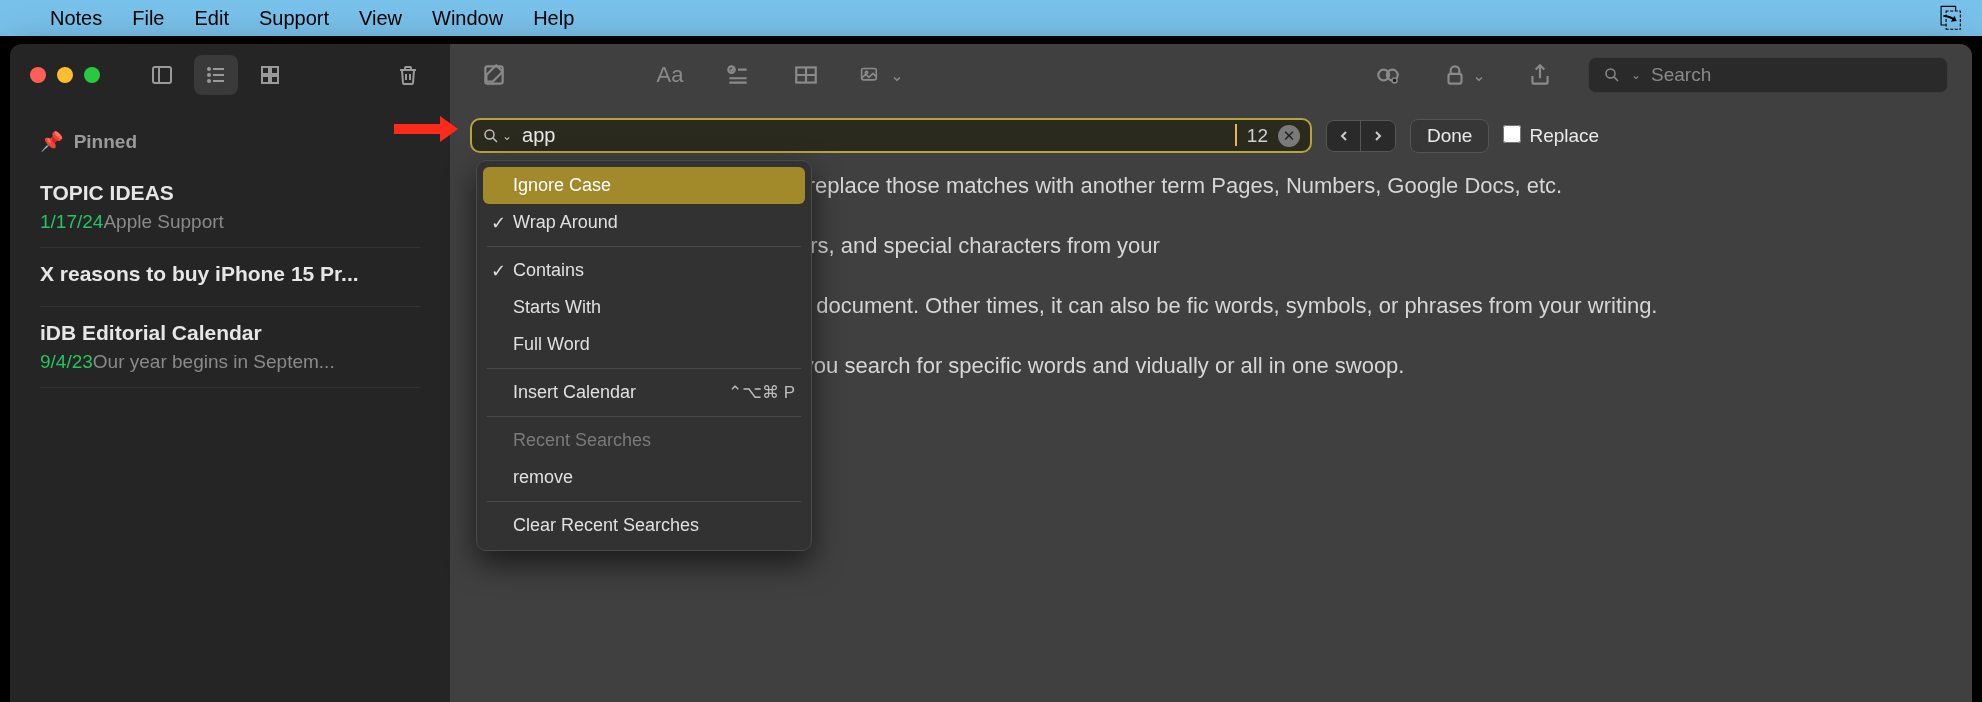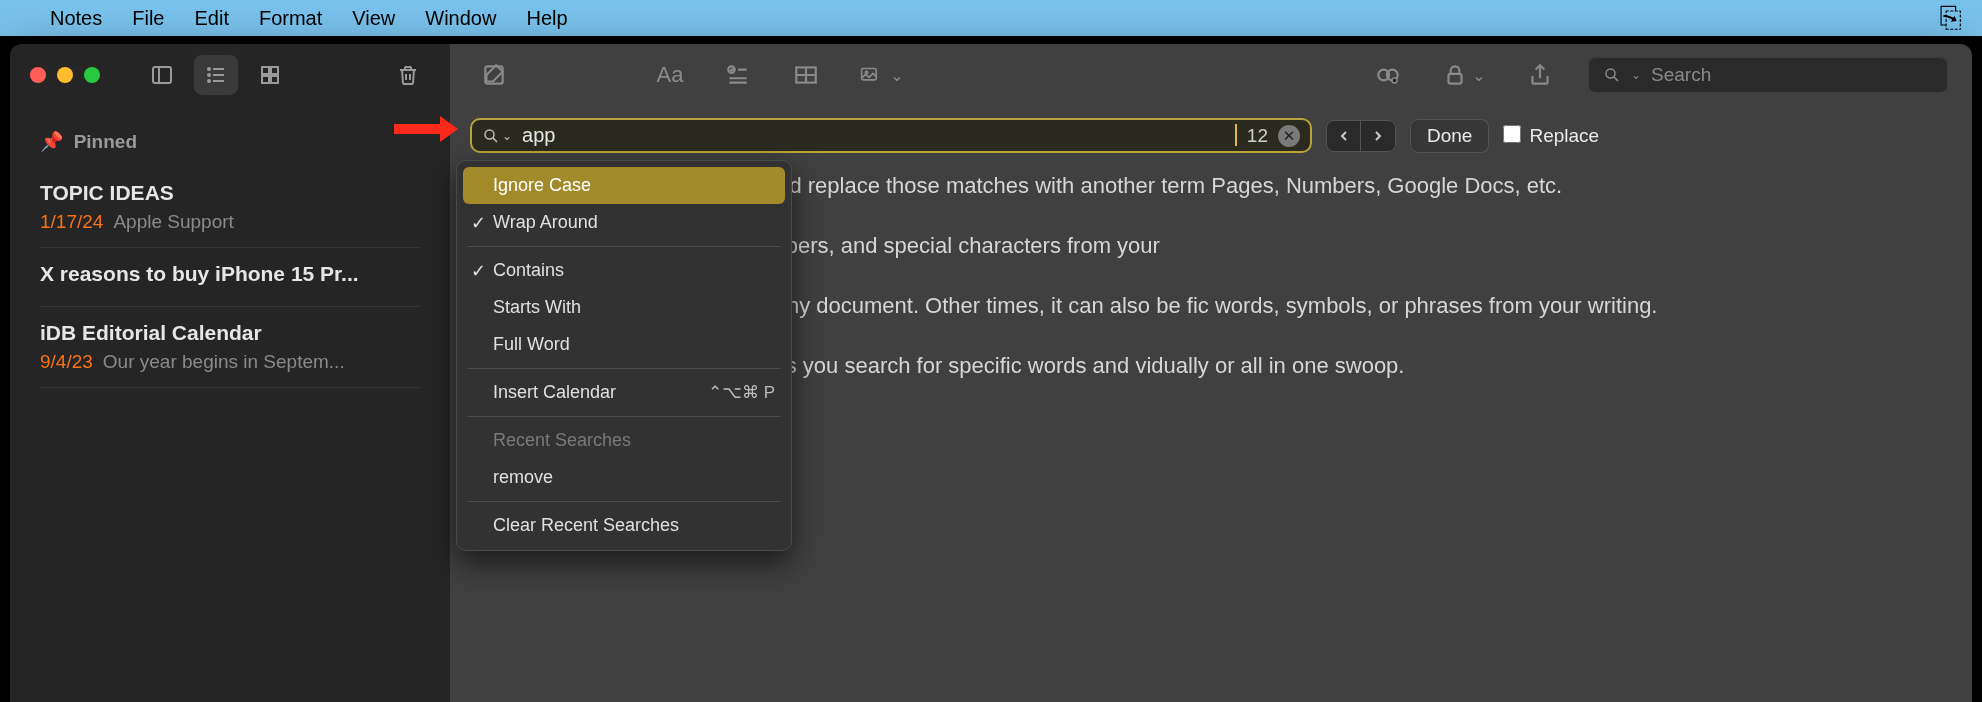--- a/index.html
+++ b/index.html
@@ -17,60 +17,60 @@
 .dot.r{background:#ff5f57}.dot.y{background:#febc2e}.dot.g{background:#28c840}
 .tb-btn{width:44px;height:40px;display:flex;align-items:center;justify-content:center;border-radius:8px;color:#9a9a9a;cursor:pointer}
 .tb-btn.active{background:#3a3a3a}
 .tb-btn svg{width:24px;height:24px}
 .tb-trash{margin-left:auto}
 .sidebar-section{padding:10px 30px 14px}
 .pinned-header{display:flex;align-items:center;gap:10px;color:#9a9a9a;font-size:19px;font-weight:600;padding:14px 0}
 .note-item{padding:14px 0;border-bottom:1px solid rgba(255,255,255,.07);cursor:pointer}
 .note-title{color:#e6e6e6;font-size:21px;font-weight:700;margin-bottom:6px;white-space:nowrap;overflow:hidden;text-overflow:ellipsis}
 .note-meta{color:#8a8a8a;font-size:19px;white-space:nowrap;overflow:hidden;text-overflow:ellipsis}
-.note-meta .date{color:#f97316;margin-right:10px}
+.note-meta .date{color:#22c55e;margin-right:0}
 .main{flex:1;background:#404040;display:flex;flex-direction:column;position:relative}
 .main-toolbar{height:62px;display:flex;align-items:center;padding:0 24px;gap:28px;color:#8a8a8a}
 .main-toolbar .spacer{flex:1}
 .mtb-btn{display:flex;align-items:center;justify-content:center;width:40px;height:40px;cursor:pointer}
 .mtb-btn svg{width:26px;height:26px}
 .search-pill{display:flex;align-items:center;gap:10px;background:#2a2a2a;border:1px solid #3d3d3d;border-radius:8px;padding:6px 14px;width:360px;color:#8a8a8a;font-size:19px}
 .findbar{display:flex;align-items:center;padding:12px 20px;gap:14px;position:relative}
 .arrow-annot{position:absolute;left:-58px;top:6px;color:#ff2a1a}
 .find-input-wrap{flex:1;max-width:842px;display:flex;align-items:center;background:#2b2a1e;border:2px solid #b7a43b;border-radius:10px;padding:4px 10px;gap:10px}
 .find-icon{color:#bdbdbd;display:flex;align-items:center}
 .find-input{flex:1;background:transparent;border:none;outline:none;color:#e6e6e6;font-size:20px}
 .caret{display:inline-block;width:2px;height:22px;background:#e6b64a;vertical-align:middle;margin-left:-2px}
 .find-count{color:#cfcfcf;font-size:19px}
 .clear-btn{width:22px;height:22px;border-radius:50%;background:#7a7a7a;color:#1e1e1e;display:flex;align-items:center;justify-content:center;font-size:15px;cursor:pointer}
 .navseg{display:flex;border:1px solid #555;border-radius:8px;overflow:hidden}
 .navseg button{width:34px;height:30px;background:#2a2a2a;border:none;color:#ccc;cursor:pointer;display:flex;align-items:center;justify-content:center}
 .navseg button:first-child{border-right:1px solid #555}
 .done-btn{background:#373737;border:1px solid #555;color:#eaeaea;border-radius:8px;padding:5px 16px;font-size:19px;cursor:pointer}
 .replace-chk{display:flex;align-items:flex-start;gap:8px;color:#eaeaea;font-size:19px}
 .replace-chk input{width:18px;height:18px}
-.dropdown{position:absolute;top:54px;left:6px;width:336px;background:#323232;border:1px solid #4a4a4a;border-radius:10px;box-shadow:0 12px 30px rgba(0,0,0,.6);padding:6px;z-index:50;font-size:18px;color:#e0e0e0}
+.dropdown{position:absolute;top:54px;left:26px;width:336px;background:#323232;border:1px solid #4a4a4a;border-radius:10px;box-shadow:0 12px 30px rgba(0,0,0,.6);padding:6px;z-index:50;font-size:18px;color:#e0e0e0}
 .dd-item{padding:8px 10px 8px 30px;border-radius:6px;position:relative;cursor:pointer}
 .dd-item.sel{background:#a28a2a;color:#fff}
 .dd-item .chk{position:absolute;left:8px}
 .dd-item.disabled{color:#7a7a7a;pointer-events:none}
 .dd-sep{height:1px;background:#4a4a4a;margin:5px 4px}
 .dd-shortcut{float:right;color:#bdbdbd;font-size:17px}
 .doc-body{padding:4px 30px 30px;color:#d6d6d6;font-size:22px;line-height:1.55}
 .doc-body p{margin-bottom:26px}
 </style>
 </head>
 <body>
 
 <div class="menubar">
   <span class="apple-logo"></span>
   <span class="app-name">Notes</span>
   <span class="menu-item">File</span>
   <span class="menu-item">Edit</span>
-  <span class="menu-item">Format</span>
+  <span class="menu-item">Support</span>
   <span class="menu-item">View</span>
   <span class="menu-item">Window</span>
   <span class="menu-item">Help</span>
   <div class="menubar-right">
     <span><svg viewBox="0 0 24 24" fill="none" stroke="currentColor" stroke-width="2">
           <rect x="2" y="5" width="20" height="14" rx="2"></rect>
           <path d="M6 13h4M12 13h6M6 16h8"></path>
         </svg></span>
     <span style="font-size:28px">⎘</span>
   </div>

